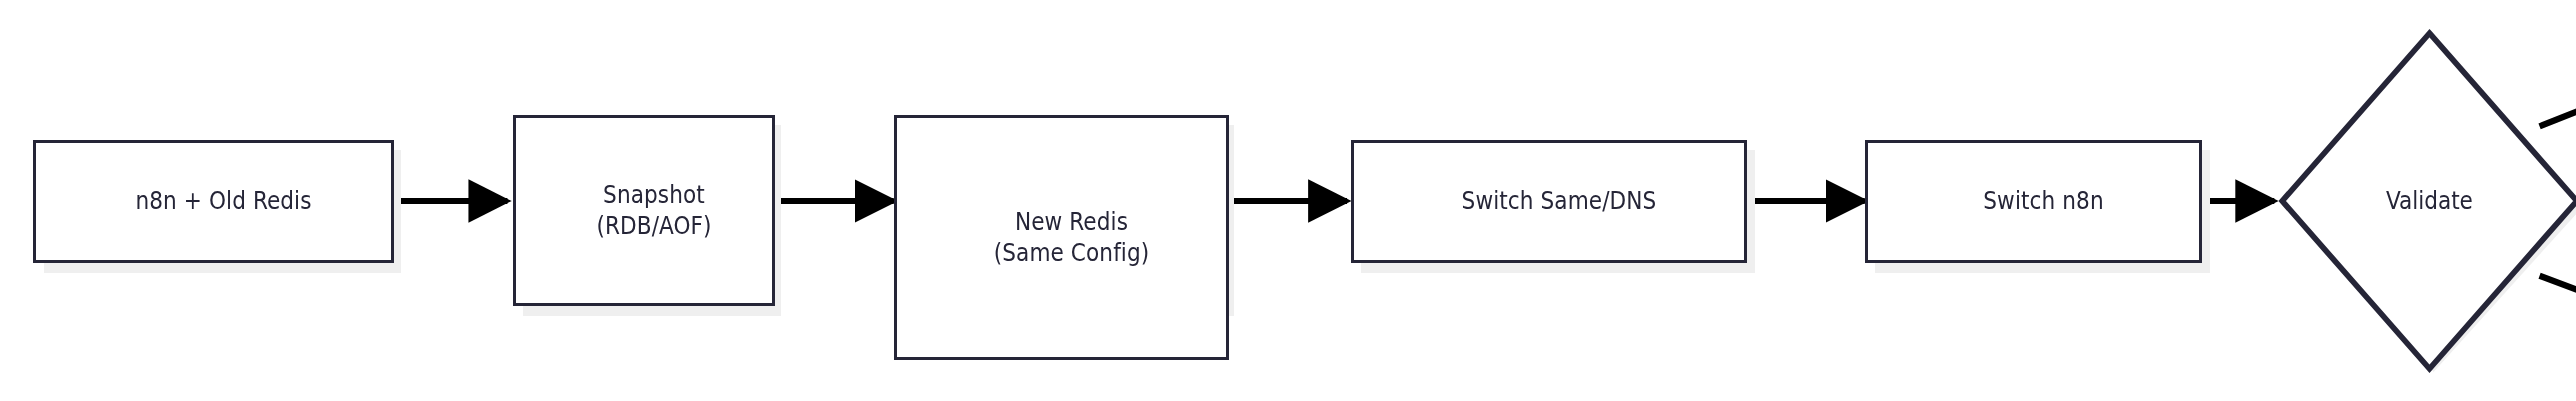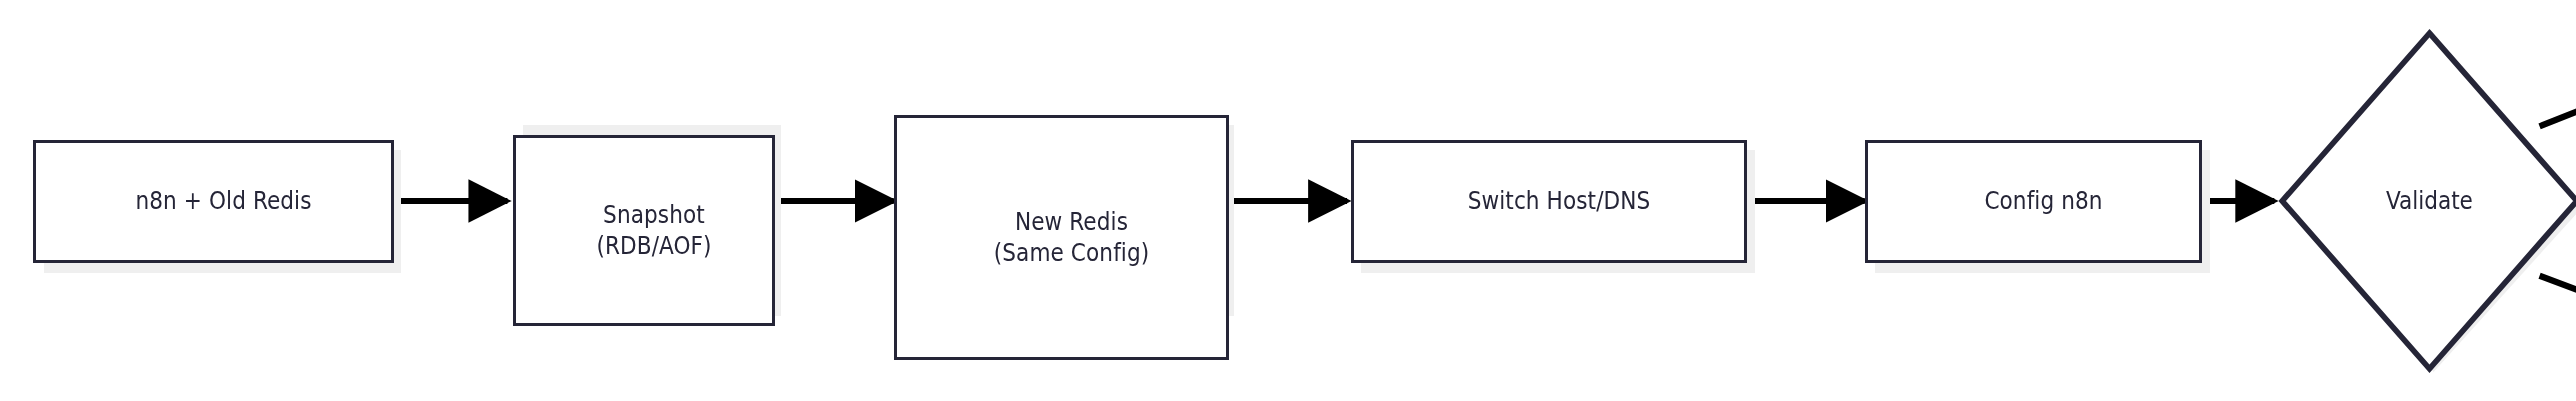--- a/index.html
+++ b/index.html
@@ -40,39 +40,39 @@
     <path d="M 4930 245 L 5170 150 L 5375 150" fill="none" stroke="#000000" stroke-width="12" marker-end="url(#ah)"></path>
     <path d="M 4930 535 L 5170 625 L 5530 625" fill="none" stroke="#000000" stroke-width="12" marker-end="url(#ah)"></path>
   </svg>
 
   <div class="shadow" style="left:44px;top:150px;width:357px;height:123px;"></div>
   <div class="node" style="left:33px;top:140px;width:361px;height:123px;">
     <span class="lbl">n8n + Old Redis</span>
   </div>
 
   <div class="shadow" style="left:523px;top:125px;width:258px;height:191px;"></div>
-  <div class="node" style="left:513px;top:115px;width:262px;height:191px;margin-top:20px;">
+  <div class="node" style="left:513px;top:115px;width:262px;height:191px;">
     <span class="lbl">Snapshot
 (RDB/AOF)</span>
   </div>
 
   <div class="shadow" style="left:904px;top:125px;width:330px;height:191px;"></div>
   <div class="node" style="left:894px;top:115px;width:335px;height:245px;">
     <span class="lbl">New Redis
 (Same Config)</span>
   </div>
 
   <div class="shadow" style="left:1361px;top:150px;width:394px;height:123px;"></div>
   <div class="node" style="left:1351px;top:140px;width:396px;height:123px;">
-    <span class="lbl">Switch Host/DNS</span>
+    <span class="lbl">Switch Same/DNS</span>
   </div>
 
   <div class="shadow" style="left:1875px;top:150px;width:335px;height:123px;"></div>
   <div class="node" style="left:1865px;top:140px;width:337px;height:123px;">
-    <span class="lbl">Config n8n</span>
+    <span class="lbl">Switch n8n</span>
   </div>
 
   <div class="dia-wrap" style="left:2275px;top:26px;width:309px;height:350px;">
     <svg class="dia" viewBox="0 0 600 680" preserveAspectRatio="none">
       <polygon points="308,28 596,353 308,672 20,353" fill="#efefef" stroke="none"></polygon>
       <polygon points="300,14 586,340 300,666 14,340" fill="#ffffff" stroke="#252537" stroke-width="11"></polygon>
     </svg>
     <div class="dia-txt">Validate</div>
   </div>
 

